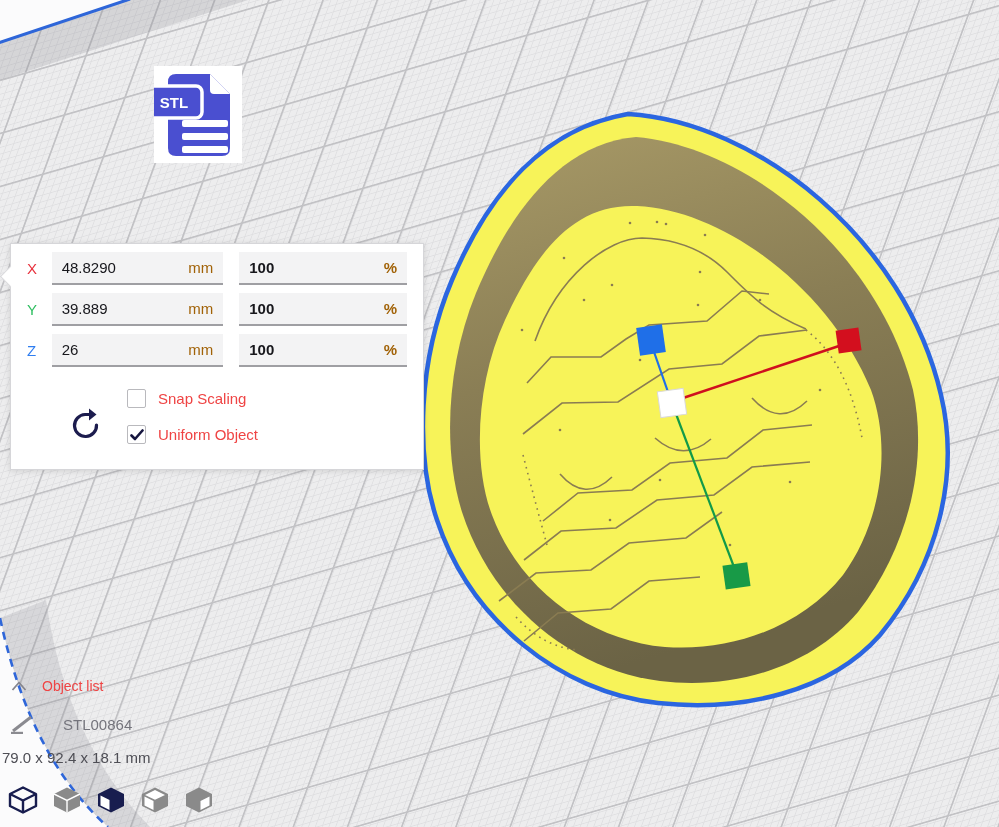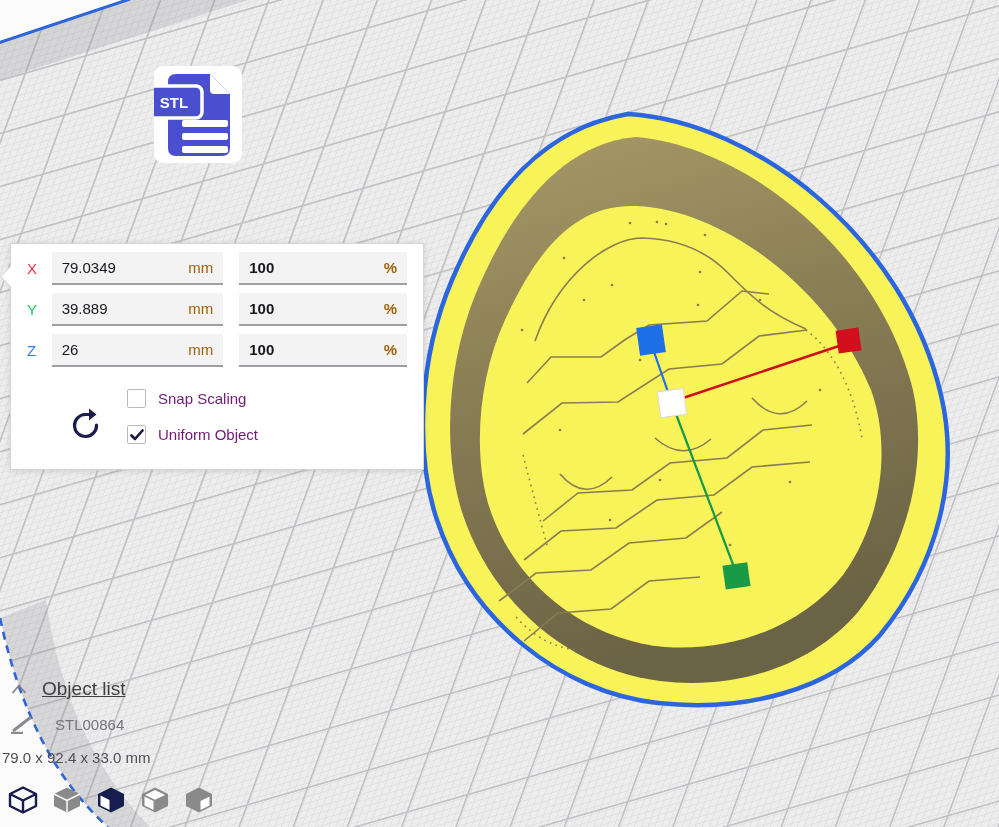--- a/index.html
+++ b/index.html
@@ -46,31 +46,31 @@
   .field.mm{width:180px;margin-right:16px;}
   .field.pct{width:176px;font-weight:bold;}
   .unit{color:#a16207;}
   .check-block{position:absolute;left:116px;top:145px;}
   .check-row{display:flex;align-items:center;margin-bottom:17px;}
   .cbox{
     width:19px;height:19px;border:1.5px solid #b9b9bd;border-radius:2px;
     background:#fff;box-sizing:border-box;margin-right:12px;position:relative;
   }
   .cbox.checked svg{position:absolute;left:1.5px;top:2.5px;}
-  .check-label{font-size:15px;color:#701a75;}
+  .check-label{font-size:15px;color:#ef4444;}
   .reset-btn{position:absolute;left:57px;top:160px;width:36px;height:38px;cursor:pointer;}
   
   .stl-card{
     position:absolute;left:154px;top:66px;width:88px;height:97px;background:#fff;
-    border-radius:9px;
+    border-radius:0;
   }
   
   .objlist-row{position:absolute;left:11px;top:678px;display:flex;align-items:center;gap:15px;}
-  .objlist-title{font-size:19px;color:#404040;text-decoration:underline;}
-  .item-row{position:absolute;left:9px;top:714px;display:flex;align-items:center;gap:20px;}
+  .objlist-title{font-size:14px;color:#ef4444;}
+  .item-row{position:absolute;left:9px;top:714px;display:flex;align-items:center;gap:28px;}
   .item-name{font-size:15px;color:#74747c;}
   .dims-text{position:absolute;left:2px;top:749px;font-size:15px;color:#4e4e55;}
   
   .view-toolbar{position:absolute;left:8px;top:786px;display:flex;gap:14px;}
   .view-btn{width:30px;height:28px;cursor:pointer;}
 </style>
 </head>
 <body>
 
 <div class="plate-grid"></div>
@@ -178,21 +178,21 @@
     <rect x="28" y="80" width="46" height="7" rx="2" fill="#ffffff"></rect>
   </svg>
 </div>
 
 <div class="scale-panel">
   <div class="panel-notch"></div>
 
   <div class="srow">
     <span class="axis x">X</span>
     <div class="field mm">
-      <span>79.0349</span>
+      <span>48.8290</span>
       <span class="unit">mm</span>
     </div>
     <div class="field pct">
       <span>100</span>
       <span class="unit">%</span>
     </div>
   </div>
 
   <div class="srow">
     <span class="axis y">Y</span>
@@ -249,21 +249,21 @@
 </div>
 
 <div class="item-row">
   <svg width="26" height="20" viewBox="0 0 26 20">
     <line x1="4" y1="17" x2="22" y2="3" stroke="#8a8a90" stroke-width="3"></line>
     <line x1="2" y1="19" x2="14" y2="19" stroke="#8a8a90" stroke-width="2.4"></line>
   </svg>
   <span class="item-name">STL00864</span>
 </div>
 
-<div class="dims-text">79.0 x 92.4 x 33.0 mm</div>
+<div class="dims-text">79.0 x 92.4 x 18.1 mm</div>
 
 <div class="view-toolbar">
   <div class="view-btn">
     <svg width="30" height="28" viewBox="0 0 30 28">
       <g fill="none" stroke="#181d4f" stroke-width="2.4" stroke-linejoin="round">
         <polygon points="15,1.5 28,8 28,20 15,26.5 2,20 2,8"></polygon>
         <polyline points="2,8 15,14.5 28,8"></polyline>
         <line x1="15" y1="14.5" x2="15" y2="26.5"></line>
       </g>
     </svg>

